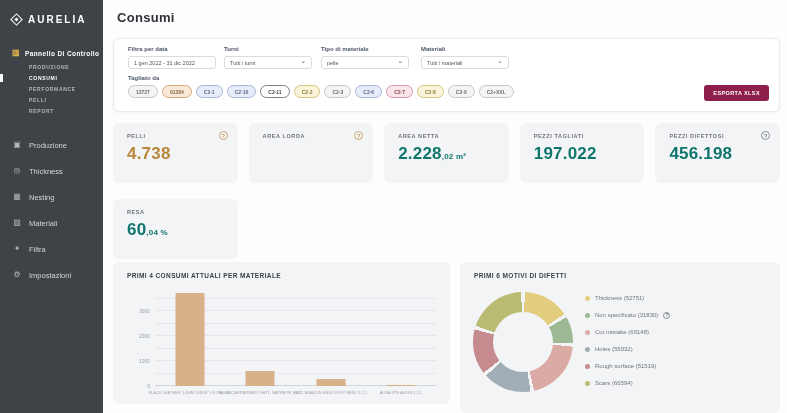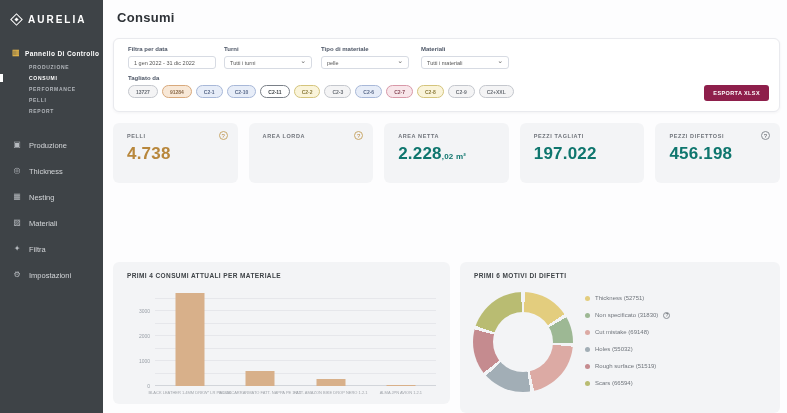--- a/index.html
+++ b/index.html
@@ -192,20 +192,24 @@
         </div>
         <div class="kpi-card">
           <div class="kpi-label">PEZZI TAGLIATI</div>
           <div class="kpi-value maroon">197.022</div>
         </div>
         <div class="kpi-card">
           <div class="kpi-label">PEZZI DIFETTOSI</div>
           <div class="kpi-value maroon">456.198</div>
           <div class="help dark">?</div>
         </div>
+        <div class="kpi-card">
+          <div class="kpi-label">RESA</div>
+          <div class="kpi-value maroon">60<span class="kpi-sub">,04 %</span></div>
+        </div>
       </section>
 
     <section class="bar-card">
       <div class="chart-title">PRIMI 4 CONSUMI ATTUALI PER MATERIALE</div>
       <div class="plot">
           <div class="gridline zero" style="bottom: 0px;"></div>
           <div class="gridline" style="bottom: 12.5px;"></div>
           <div class="gridline" style="bottom: 25px;"></div>
           <div class="gridline" style="bottom: 37.5px;"></div>
           <div class="gridline" style="bottom: 50px;"></div>

